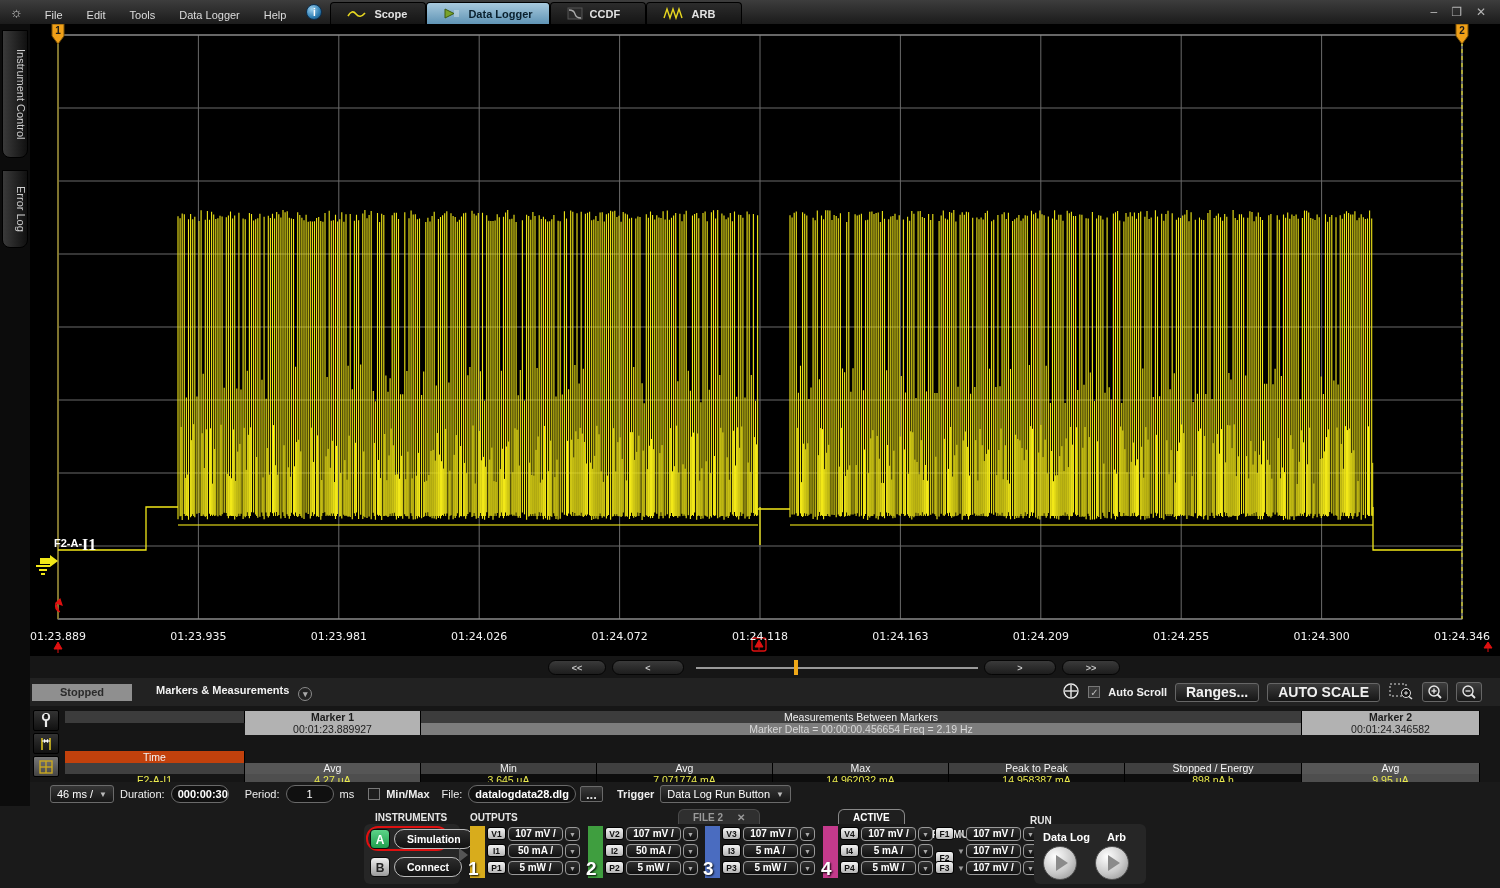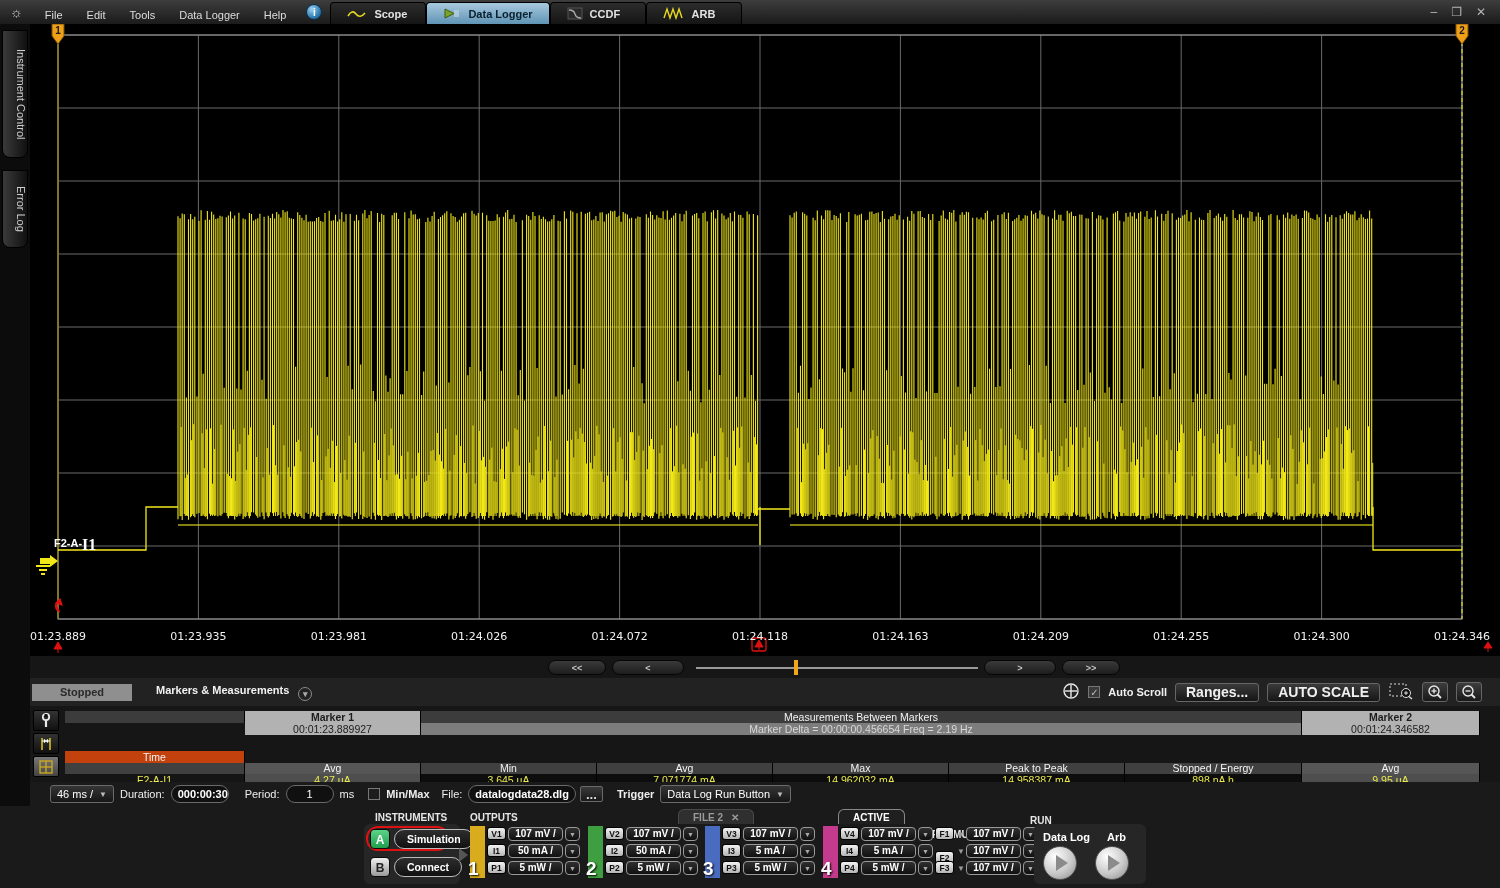--- a/index.html
+++ b/index.html
@@ -101,21 +101,21 @@
     border:1px solid #6a6a6a; border-radius:3px; color:#fff; height:18px; padding:0 6px; }
   .drop-arrow { font-size:8px; color:#bbb; margin-left:6px; }
   .mini-btn { background:linear-gradient(#3a3a3a,#191919); border:1px solid #6a6a6a;
     border-radius:2px; color:#ddd; height:16px; line-height:13px; padding:0 5px; font-weight:bold; }
 
   
   #bottompanel { left:0px; top:806px; width:1500px; height:82px; background:#1a1a1a; }
   .sect-label { position:absolute; color:#e6e6e6; font-size:10px; font-weight:bold; }
   .file-tab { position:absolute; height:15px; background:#2f2f2f; border:1px solid #4a4a4a;
     border-bottom:none; border-radius:6px 6px 0 0; color:#9a9a9a; font-size:10px;
-    font-weight:bold; display:flex; align-items:center; gap:8px; padding:0 14px; }
+    font-weight:bold; display:flex; align-items:center; gap:14px; padding:0 14px; }
   .file-tab.active { background:#1f1f1f; border-color:#888; color:#fff; }
   .panel-box { position:absolute; background:#262626; border-radius:6px; }
   .inst-id { width:20px; height:20px; border-radius:4px; color:#fff; font-weight:bold;
     font-size:12px; text-align:center; line-height:20px; border:1px solid #0a0a0a; }
   .inst-id.a { background:linear-gradient(#5cd488,#1f9e4e); color:#fff; }
   .inst-id.b { background:linear-gradient(#efefef,#9a9a9a); color:#222; }
   .inst-pill { height:20px; background:linear-gradient(#2e2e2e,#111); border:1px solid #bbb;
     border-radius:10px; color:#fff; font-size:10.5px; font-weight:bold; line-height:18px;
     padding:0 12px; }
   .red-outline { position:absolute; border:2px solid #e01010; border-radius:12px; }

